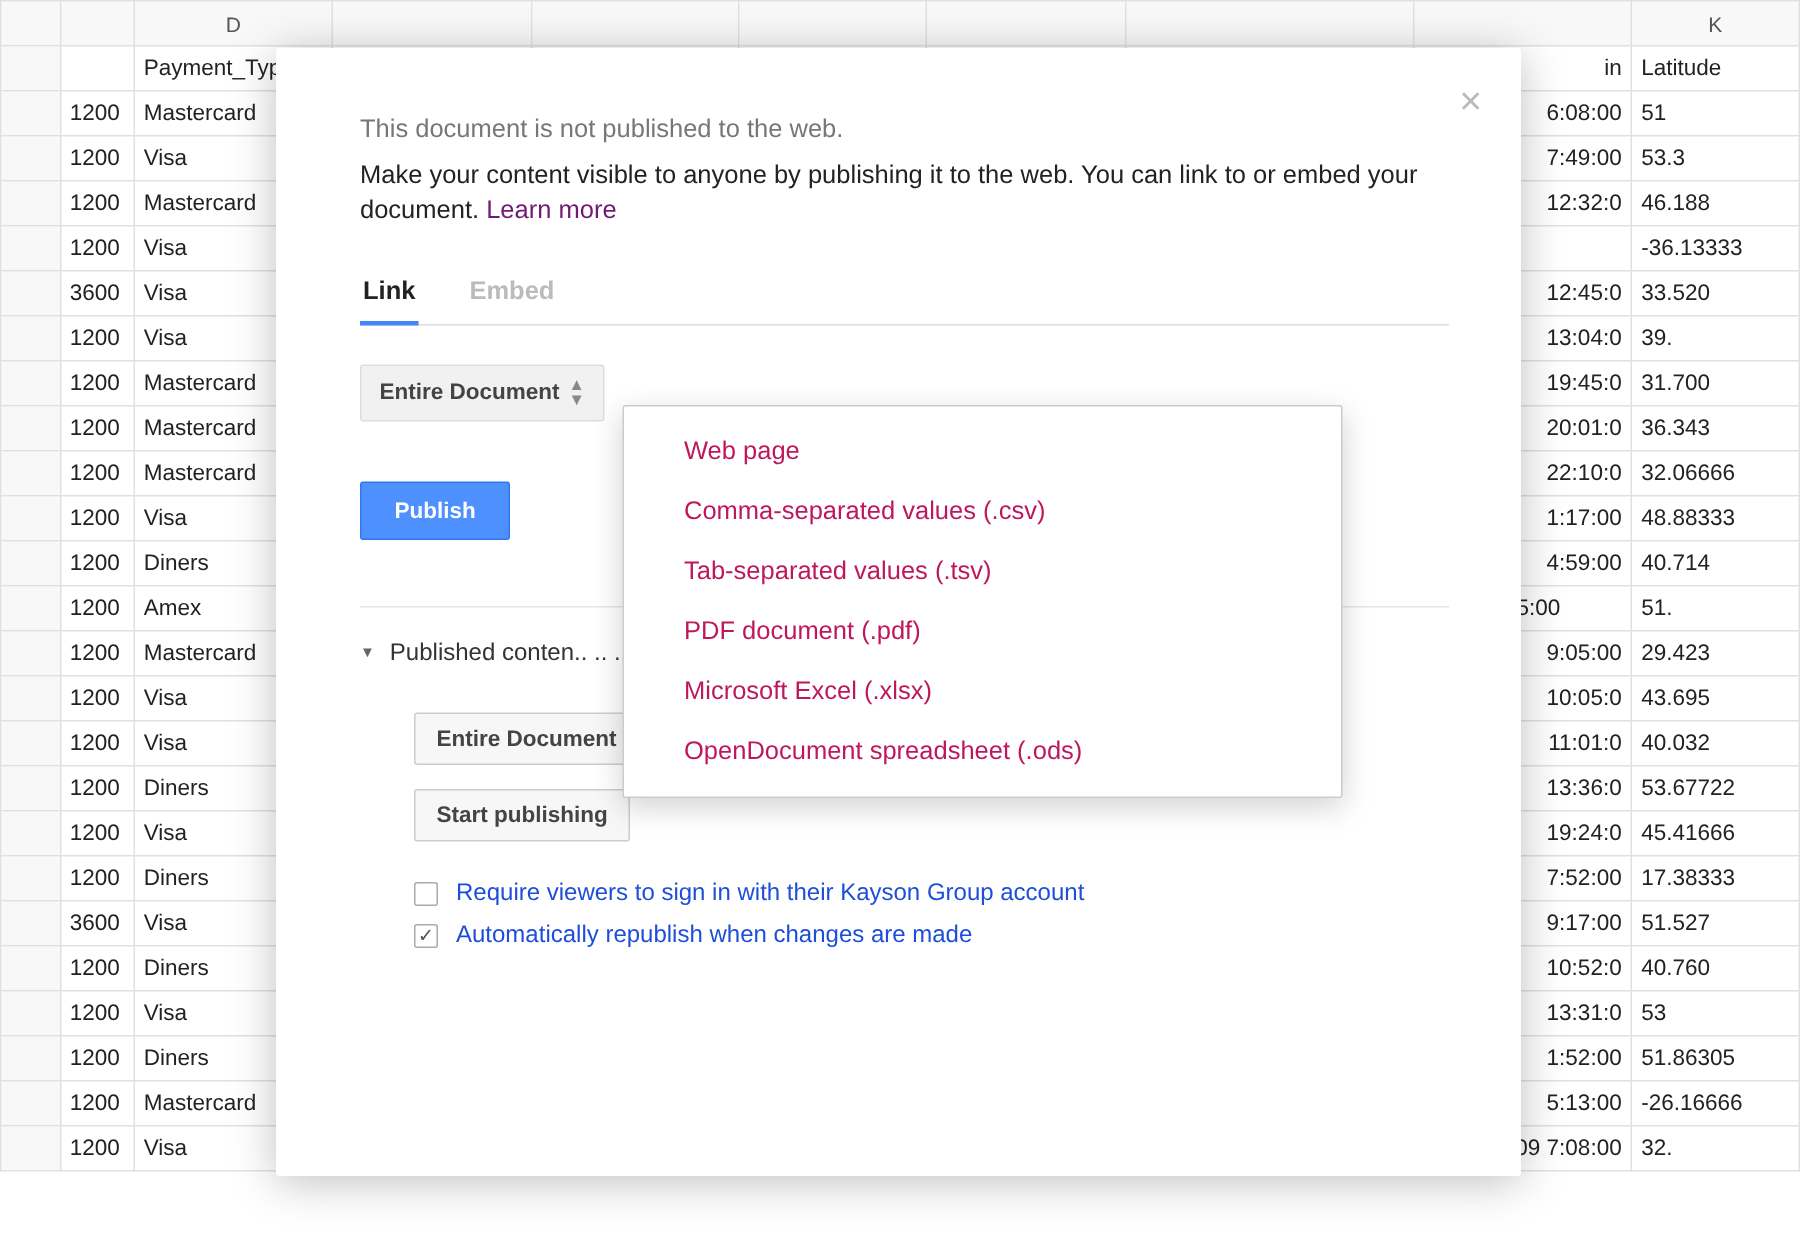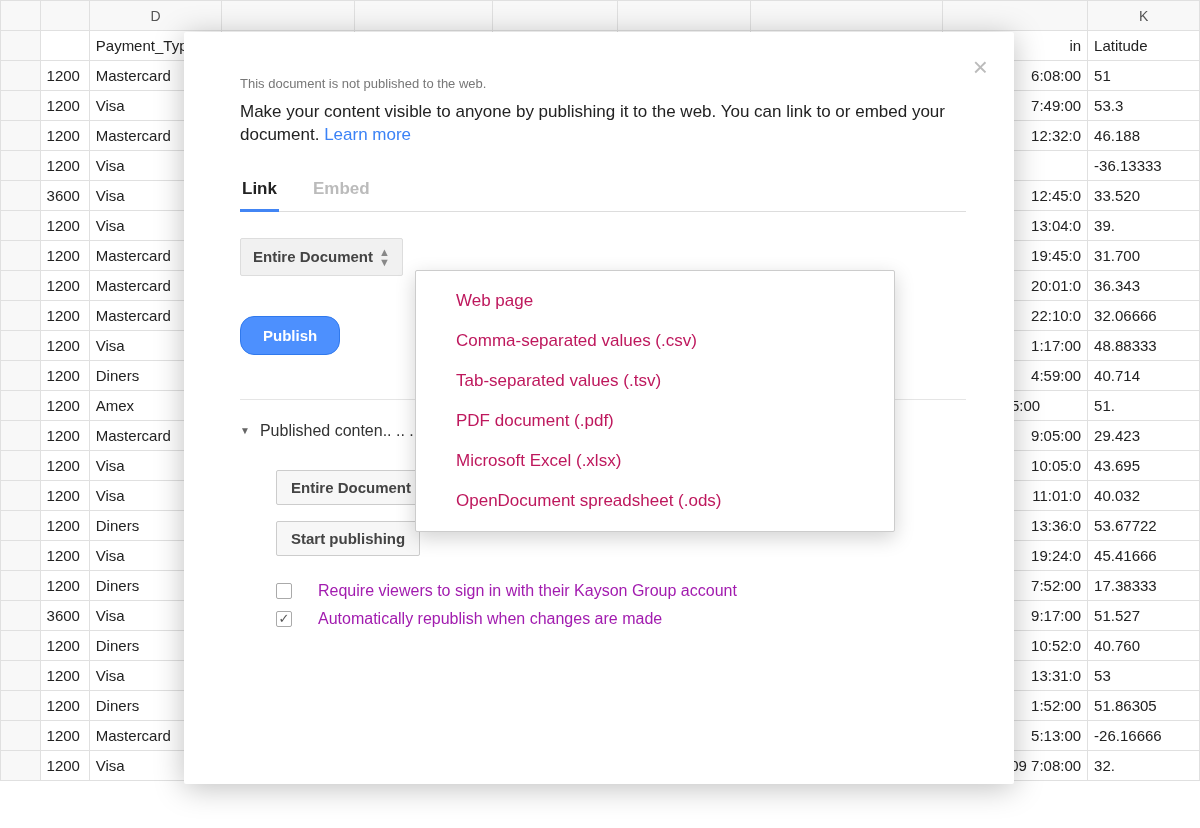--- a/index.html
+++ b/index.html
@@ -69,30 +69,30 @@
     padding: 44px 48px 20px 56px;
   }
   .modal h1 {
     font-size: 24px;
     font-weight: normal;
     color: #222;
     margin-bottom: 18px;
   }
   .modal .subnote {
     color: #777;
-    font-size: 13px;
+    font-size: 17px;
     margin-bottom: 10px;
   }
   .modal .desc {
     font-size: 17px;
     color: #222;
     line-height: 1.35;
     margin-bottom: 26px;
   }
-  .modal .desc a { color: #3b82f6; text-decoration: none; }
+  .modal .desc a { color: #701a75; text-decoration: none; }
   .close-x {
     position: absolute;
     top: 22px; right: 26px;
     font-size: 26px;
     color: #bbb;
     cursor: pointer;
     line-height: 1;
   }
   .tabs {
     display: flex;
@@ -140,21 +140,21 @@
   }
   .publish-btn {
     display: inline-block;
     margin-top: 40px;
     background: #4d90fe;
     color: #fff;
     font-weight: bold;
     font-size: 15px;
     padding: 10px 22px;
     border: 1px solid #3079ed;
-    border-radius: 14px;
+    border-radius: 2px;
     cursor: pointer;
   }
   .divider {
     border: none;
     border-top: 1px solid #e5e5e5;
     margin: 44px 0 22px 0;
   }
   .section-toggle {
     display: flex;
     align-items: center;
@@ -182,23 +182,23 @@
     font-size: 15px;
     font-weight: bold;
     color: #444;
     cursor: pointer;
     margin-bottom: 16px;
   }
   .inner-btn .tri2 { font-size: 9px; color: #777; }
   .check-row {
     display: flex;
     align-items: center;
-    gap: 26px;
+    gap: 12px;
     font-size: 16px;
-    color: #a21caf;
+    color: #1d4ed8;
     margin-top: 10px;
   }
   .checkbox {
     width: 16px; height: 16px;
     border: 1px solid #aaa;
     border-radius: 2px;
     display: inline-flex;
     align-items: center;
     justify-content: center;
     font-size: 13px;

